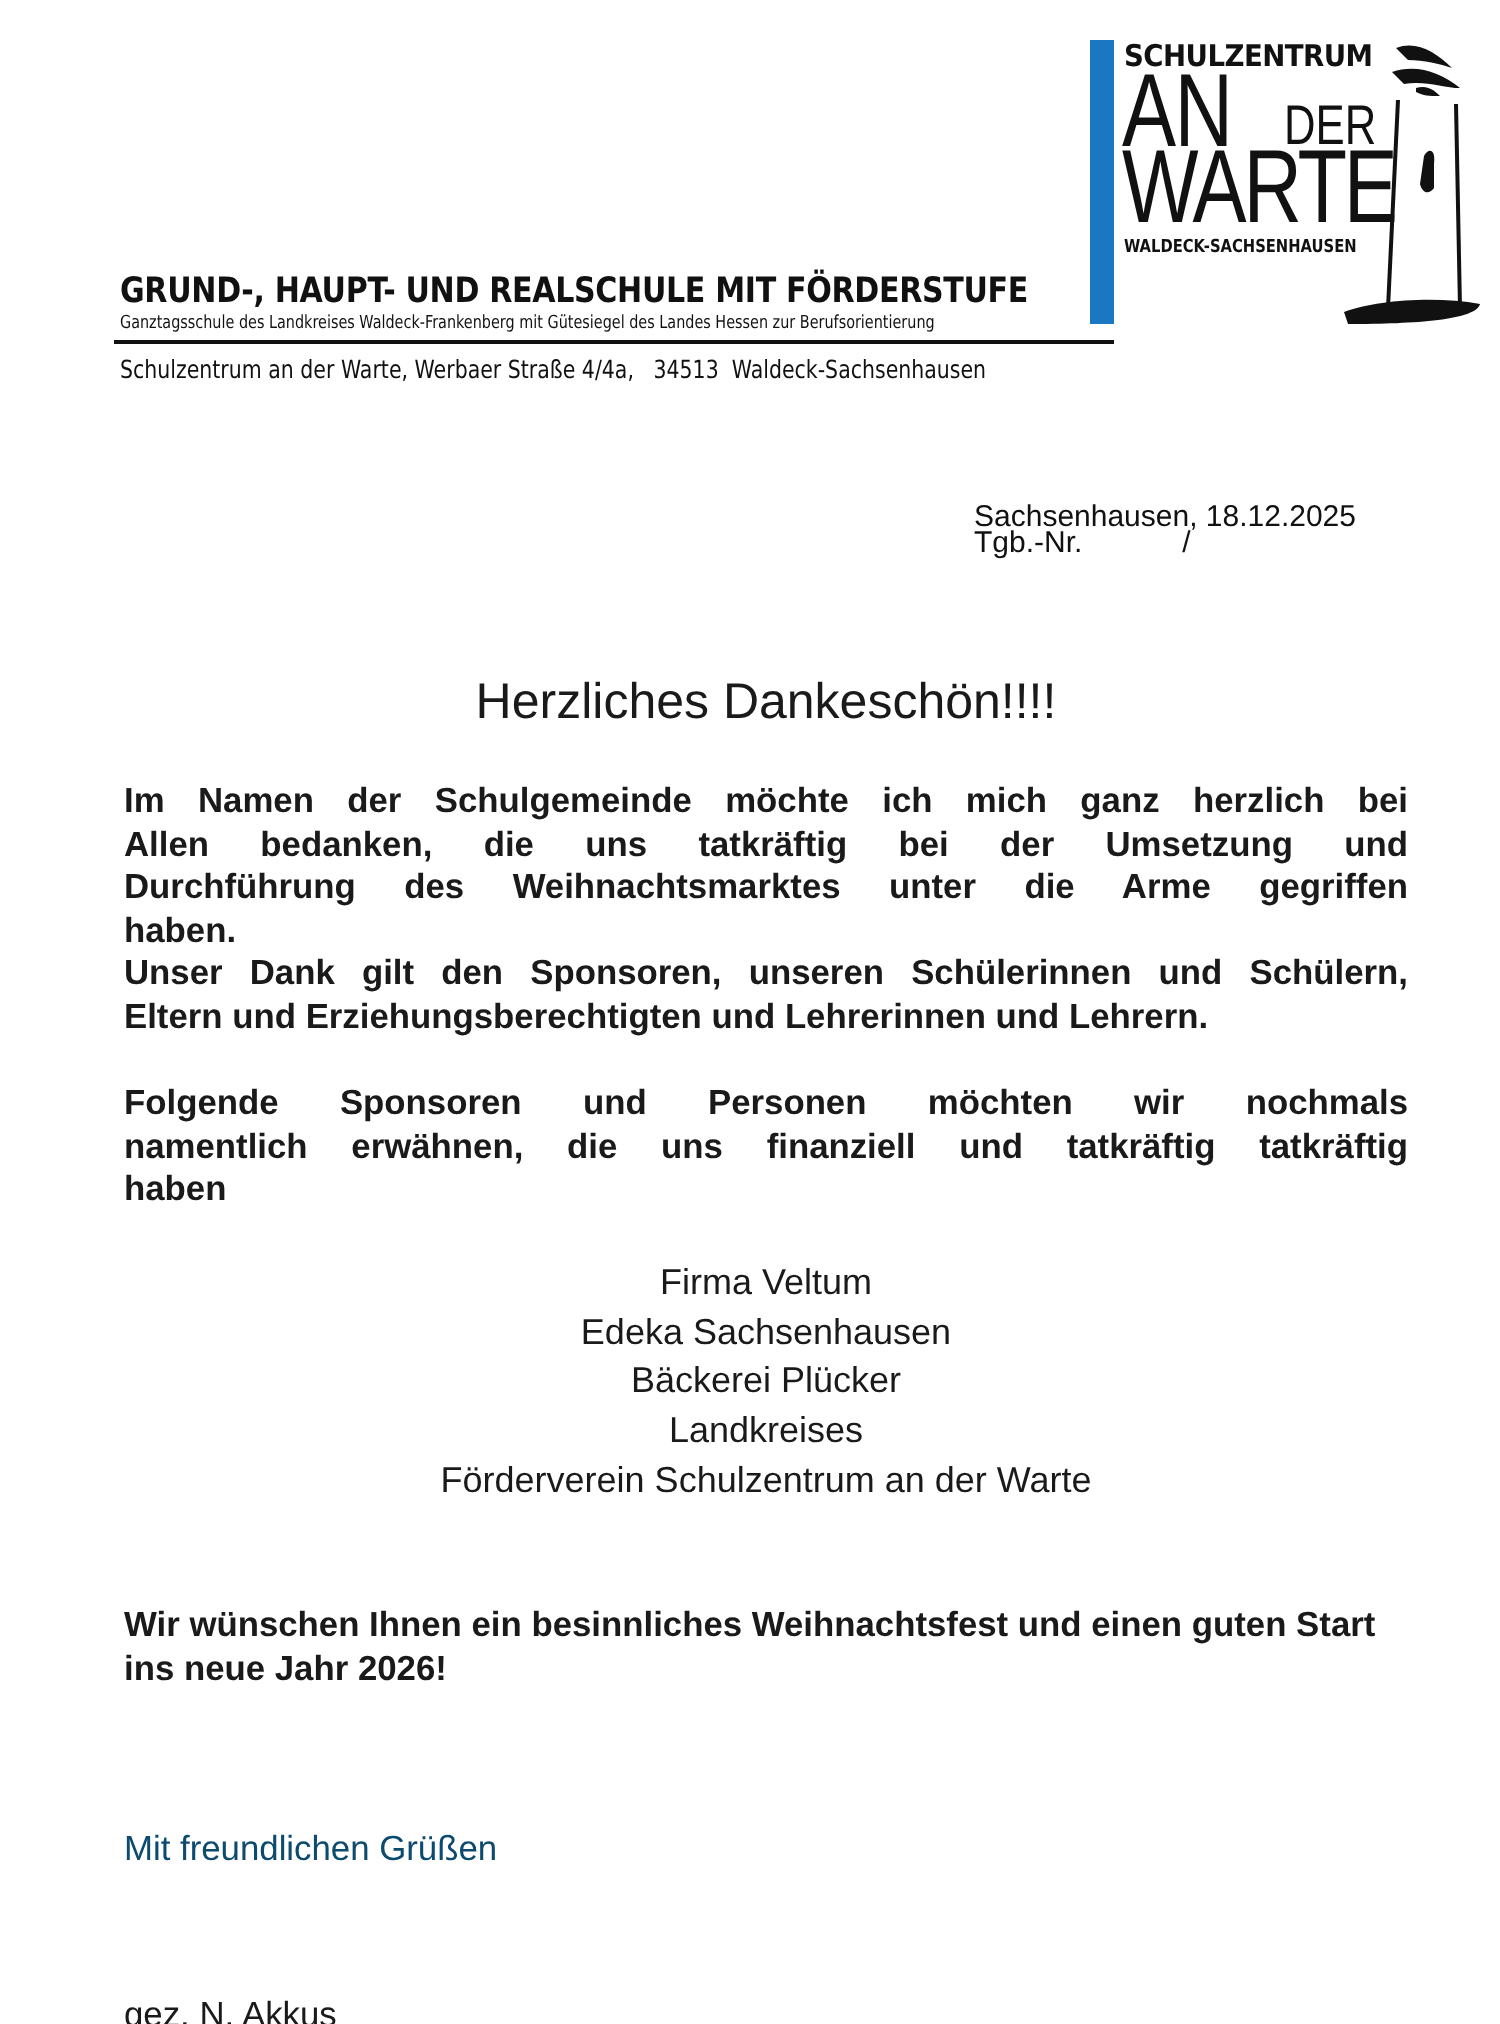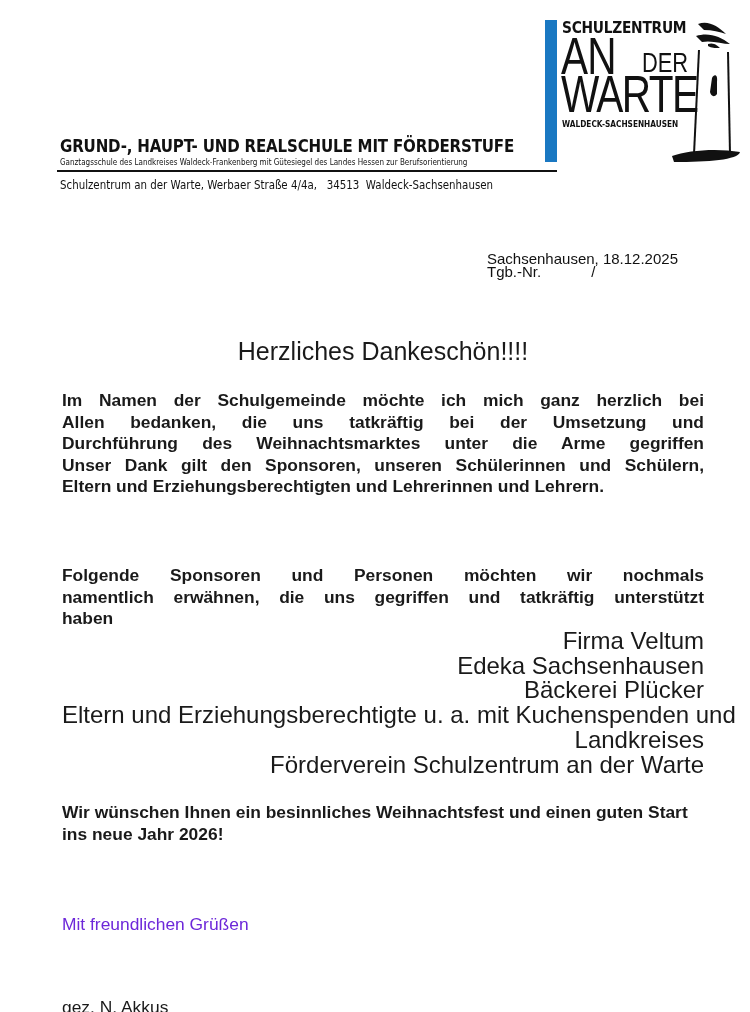--- a/index.html
+++ b/index.html
@@ -24,28 +24,28 @@
     .date-block { left: 487px; top: 252px; font-size: 15px; line-height: 13px; color: #111; white-space: pre; }
 
     
     .letter-title { left: 0; width: 766px; top: 337px; text-align: center; font-size: 25px; color: #1a1a1a; }
 
     
     .para { left: 62px; width: 642px; font-size: 17.4px; line-height: 21.5px; text-align: justify; text-align-last: left; color: #1a1a1a; }
     .para .ln { display: block; text-align: justify; text-align-last: justify; font-weight: bold; }
     .para .ln.last { text-align-last: left; }
     .p1 { top: 390px; }
-    .p2 { top: 565px; }
+    .p2 { top: 541px; }
     .p3 { top: 801px; line-height: 22px; }
 
     
-    .sponsors { left: 62px; width: 642px; top: 629px; text-align: right; font-size: 24px; line-height: 24.7px; color: #1a1a1a; }
+    .sponsors { left: 62px; width: 642px; top: 629px; text-align: center; font-size: 18px; line-height: 24.7px; color: #1a1a1a; }
     .sponsors div { white-space: nowrap; }
 
-    .closing { left: 62px; top: 914px; font-size: 17.4px; color: #6d28d9; }
+    .closing { left: 62px; top: 914px; font-size: 17.4px; color: #0c4a6e; }
     .sig { left: 62px; top: 958px; font-size: 17.4px; line-height: 21px; color: #1a1a1a; margin-top: 39px; }
   </style>
 </head>
 <body>
 
 <div class="abs logo-bar"></div>
 <div class="abs logo-top">SCHULZENTRUM</div>
 <div class="abs logo-an">AN</div>
 <div class="abs logo-der">DER</div>
 <div class="abs logo-warte">WARTE</div>
@@ -67,35 +67,35 @@
 
 <div class="abs date-block"><span>Sachsenhausen, 18.12.2025</span>
 <span>Tgb.-Nr.            /</span></div>
 
 <div class="abs letter-title">Herzliches Dankeschön!!!!</div>
 
 <div class="abs para p1">
   <span class="ln">Im Namen der Schulgemeinde möchte ich mich ganz herzlich bei</span>
   <span class="ln">Allen bedanken, die uns tatkräftig bei der Umsetzung und</span>
   <span class="ln">Durchführung des Weihnachtsmarktes unter die Arme gegriffen</span>
+  <span class="ln last">haben.</span>
   <span class="ln">Unser Dank gilt den Sponsoren, unseren Schülerinnen und Schülern,</span>
   <span class="ln last">Eltern und Erziehungsberechtigten und Lehrerinnen und Lehrern.</span>
 </div>
 
 <div class="abs para p2">
   <span class="ln">Folgende Sponsoren und Personen möchten wir nochmals</span>
-  <span class="ln">namentlich erwähnen, die uns gegriffen und tatkräftig unterstützt</span>
+  <span class="ln">namentlich erwähnen, die uns finanziell und tatkräftig tatkräftig</span>
   <span class="ln last">haben</span>
 </div>
 
 <div class="abs sponsors">
   <div>Firma Veltum</div>
   <div>Edeka Sachsenhausen</div>
   <div>Bäckerei Plücker</div>
-  <div>Eltern und Erziehungsberechtigte u. a. mit Kuchenspenden und</div>
   <div>Landkreises</div>
   <div>Förderverein Schulzentrum an der Warte</div>
 </div>
 
 <div class="abs para p3">
   <span class="ln last">Wir wünschen Ihnen ein besinnliches Weihnachtsfest und einen guten Start</span>
   <span class="ln last">ins neue Jahr 2026!</span>
 </div>
 
 <div class="abs closing">Mit freundlichen Grüßen</div>

